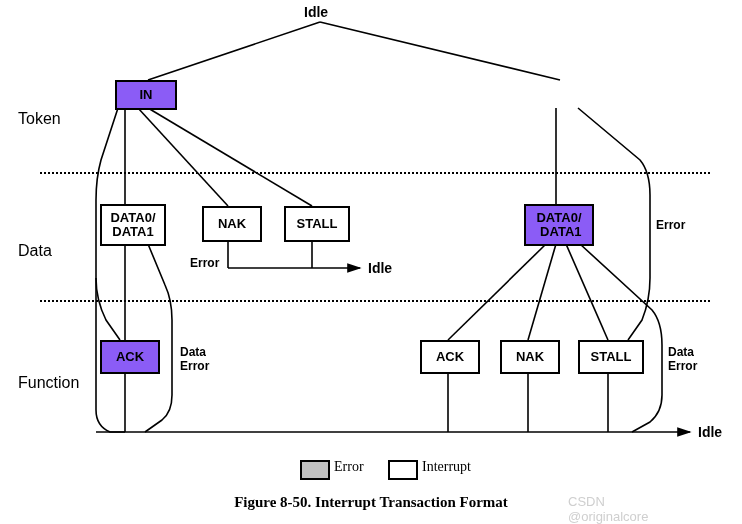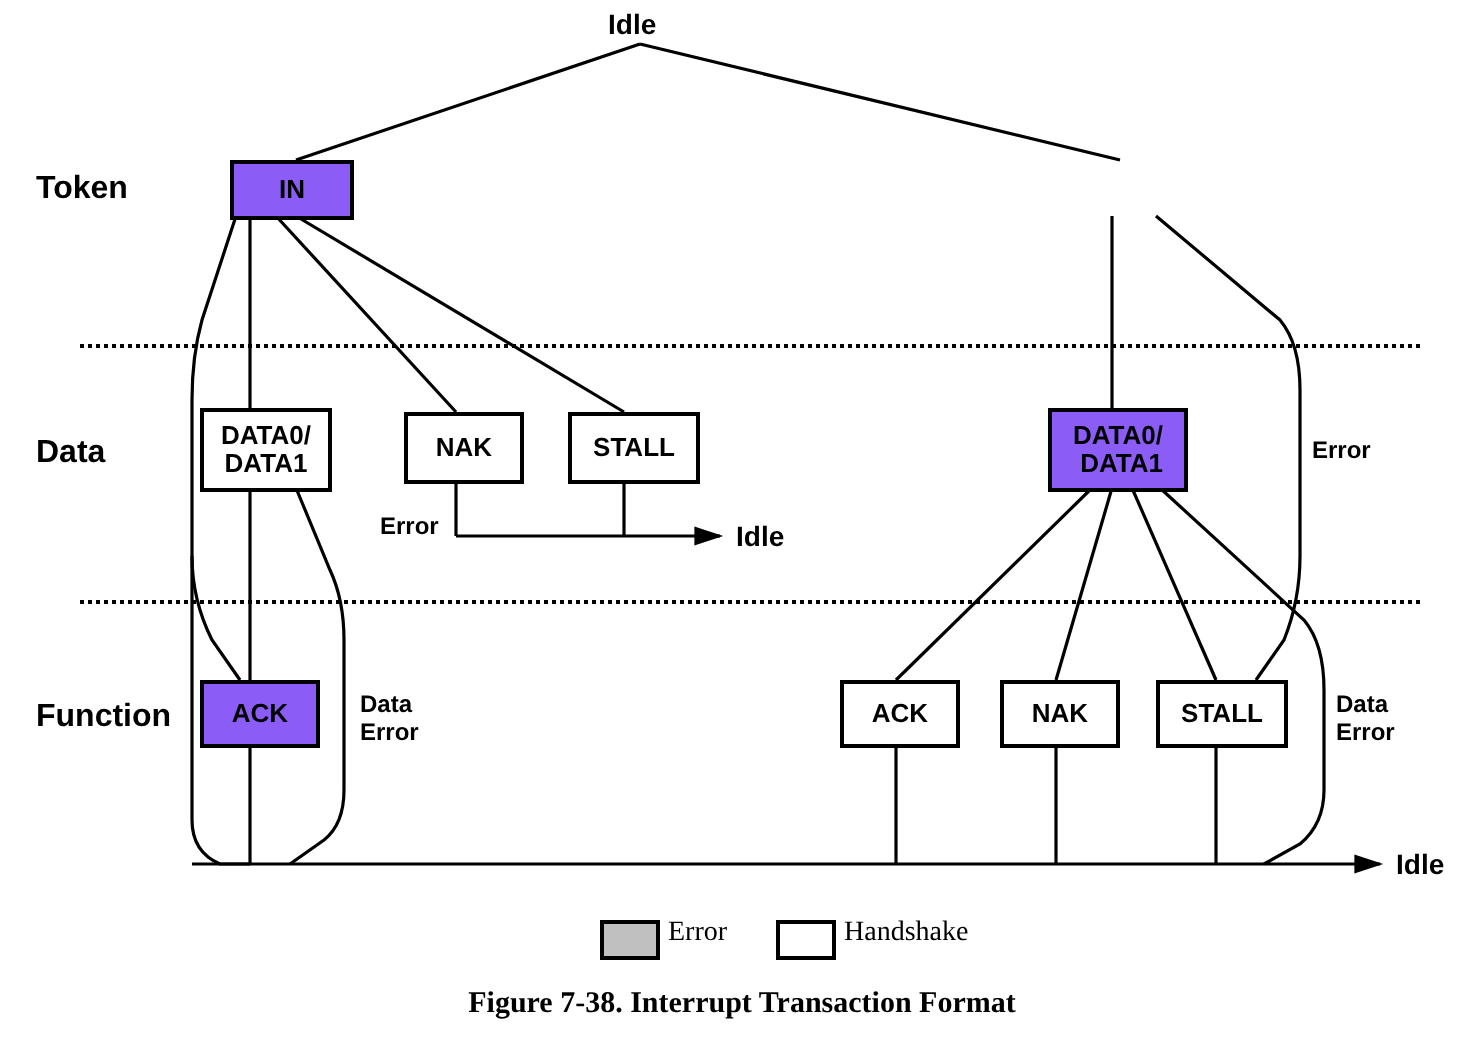--- a/index.html
+++ b/index.html
@@ -15,22 +15,23 @@
   .stage {
     position: absolute;
     left: 0; top: 0;
     width: 678px;
     height: 524px;
   }
   .row-label {
     position: absolute;
     left: 18px;
     font-size: 16px;
-    font-weight: bold;
+    font-weight: normal;
     color: #000;
+    margin-top: 24px;
   }
   .divider {
     position: absolute;
     left: 40px;
     width: 670px;
     height: 0;
     border-top: 2px dotted #000;
   }
   .box {
     position: absolute;
@@ -166,18 +167,19 @@
   <div class="txt" style="left:180px; top:346px; font-size:12px; white-space:pre; line-height:1.15;">Data
 Error</div>
   <div class="txt" style="left:668px; top:346px; font-size:12px; white-space:pre; line-height:1.15;">Data
 Error</div>
 
   <div class="txt" style="left:698px; top:424px; font-size:14px;">Idle</div>
 
   <div class="legend-box host" style="left:300px; top:460px;"></div>
   <div class="legend-label" style="left:334px; top:459px;">Error</div>
   <div class="legend-box func" style="left:388px; top:460px;"></div>
-  <div class="legend-label" style="left:422px; top:459px;">Handshake</div>
+  <div class="legend-label" style="left:422px; top:459px;">Interrupt</div>
 
-  <div class="caption" style="top:494px;">Figure 7-38.  Interrupt Transaction Format</div>
+  <div class="caption" style="top:494px;">Figure 8-50.  Interrupt Transaction Format</div>
 
+  <div class="watermark" style="left:568px; top:494px;">CSDN @originalcore</div>
 
 </div>
 
 </body></html>

